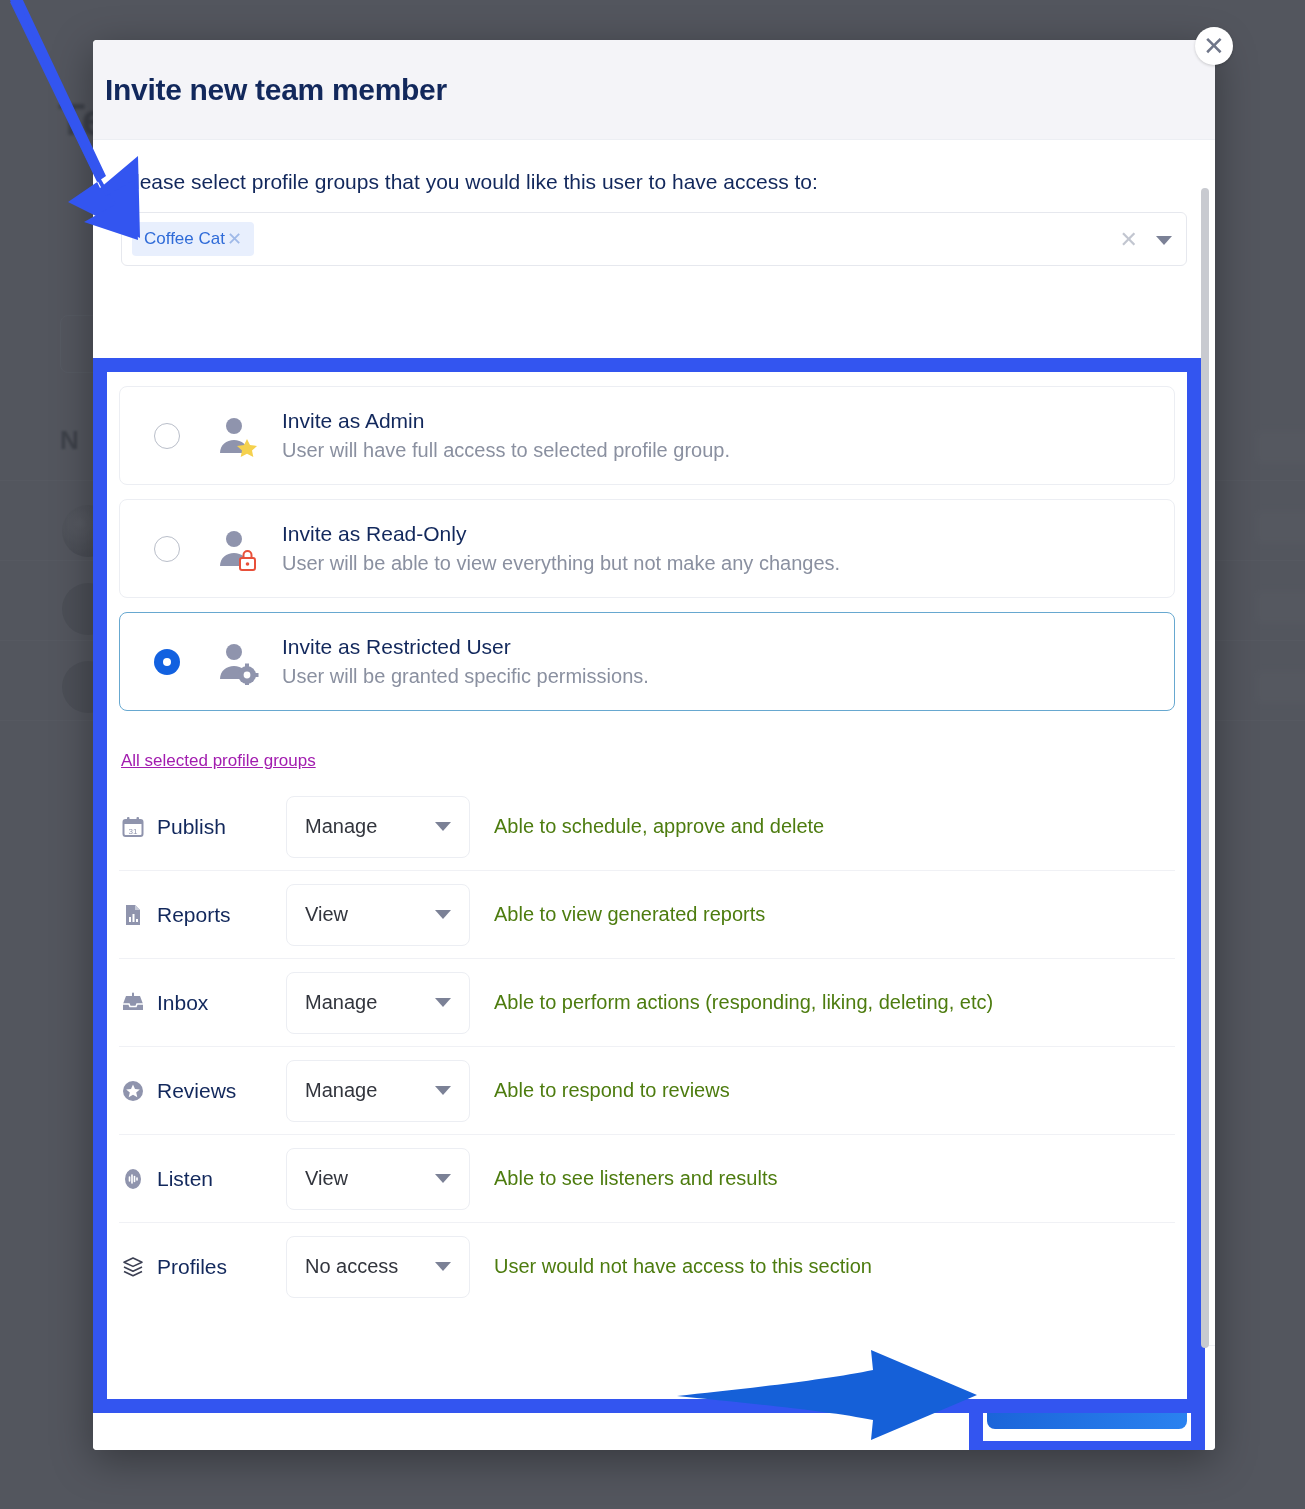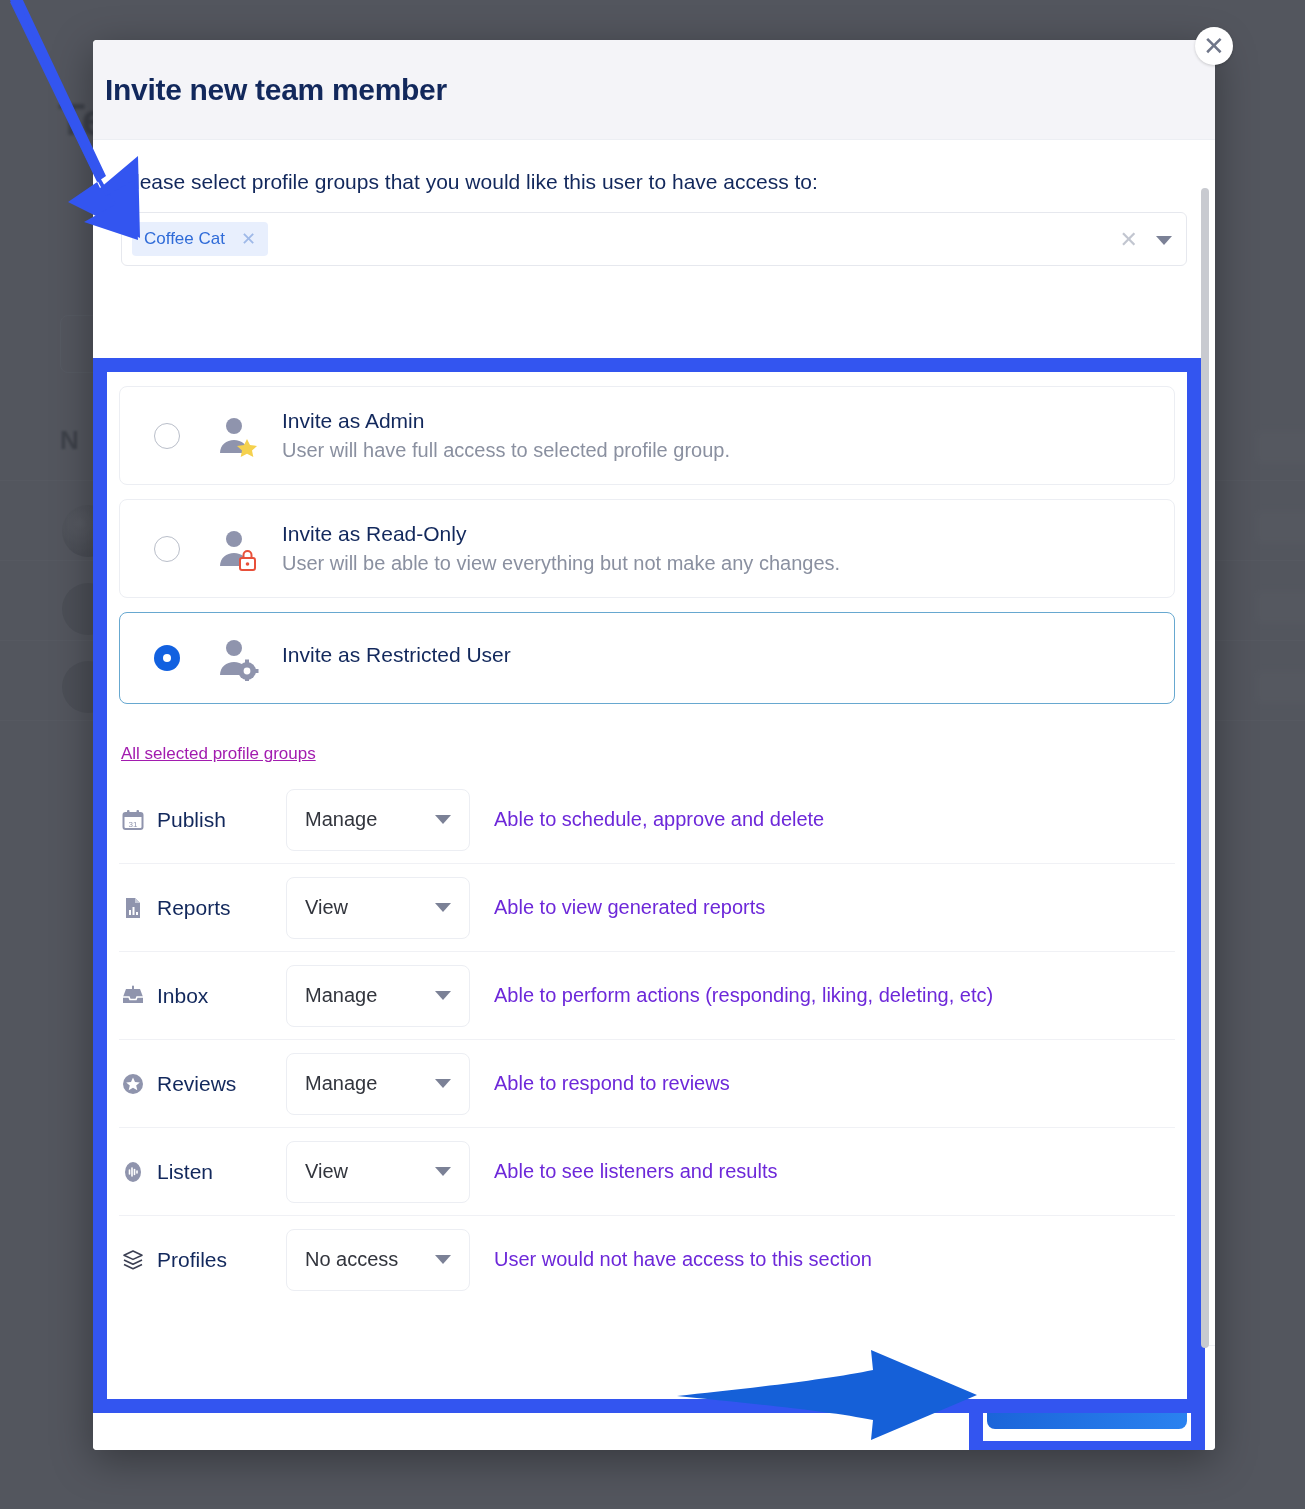--- a/index.html
+++ b/index.html
@@ -62,21 +62,21 @@
     font-size:21px;color:#12285c;margin:0 0 18px 0;font-weight:400;
   }
 
   
   .multiselect{
     border:1px solid #e6e8ee;border-radius:6px;height:54px;
     display:flex;align-items:center;padding:0 10px;box-sizing:border-box;
     position:relative;
   }
   .chip{
-    display:inline-flex;align-items:center;gap:16px;
+    display:inline-flex;align-items:center;gap:2px;
     background:#e8effd;color:#2f6bd8;border-radius:4px;
     padding:7px 12px;font-size:17px;
   }
   .chip .chip-x{color:#9fb9e8;font-size:18px;cursor:pointer;line-height:1;}
   .ms-actions{
     position:absolute;right:14px;top:0;height:54px;display:flex;align-items:center;gap:18px;
   }
   .ms-clear{color:#c2c6d0;font-size:22px;line-height:1;}
   .caret{
     width:0;height:0;border-left:8px solid transparent;border-right:8px solid transparent;
@@ -128,21 +128,21 @@
   .perm-name .label{font-size:21px;color:#12285c;}
   .perm-icon{width:24px;height:24px;flex:0 0 auto;}
   .perm-select{
     width:184px;height:62px;flex:0 0 auto;
     border:1px solid #eceef3;border-radius:8px;background:#fff;
     display:flex;align-items:center;justify-content:space-between;
     padding:0 18px;box-sizing:border-box;
   }
   .perm-select .val{font-size:20px;color:#32353d;}
   .perm-select .caret{border-top-color:#7b8196;}
-  .perm-desc{font-size:20px;color:#6d28d9;margin-left:24px;}
+  .perm-desc{font-size:20px;color:#4d7c0f;margin-left:24px;}
 
   
   #modal-footer{
     position:absolute;left:0;right:0;bottom:0;height:105px;background:#fff;
     border-top:1px solid #f0f1f5;display:flex;align-items:center;
     padding:0 28px;box-sizing:border-box;
   }
   #prev-btn{display:flex;align-items:center;gap:16px;cursor:pointer;}
   #prev-btn .chev{font-size:30px;color:#c6cad3;line-height:1;}
   #prev-btn .txt{font-size:22px;color:#6f7689;}
@@ -268,20 +268,21 @@
               <rect x="31" y="24.5" width="4" height="5"></rect>
               <rect x="31" y="42.5" width="4" height="5"></rect>
               <rect x="21.5" y="34" width="5" height="4"></rect>
               <rect x="39.5" y="34" width="5" height="4"></rect>
             </g>
             <circle cx="33" cy="36" r="3.4" fill="#fff"></circle>
           </svg>
         </span>
         <span class="opt-text">
           <div class="opt-title">Invite as Restricted User</div>
+          <div class="opt-desc">User will be granted specific permissions.</div>
         </span>
       </div>
 
       <h2 class="section">All selected profile groups</h2>
 
       <div class="perm-row">
         <span class="perm-name">
           <span class="perm-icon">
             <svg viewBox="0 0 24 24" width="24" height="24">
               <rect x="2.5" y="5" width="19" height="16" rx="2" fill="none" stroke="#8f94ad" stroke-width="2"></rect>

